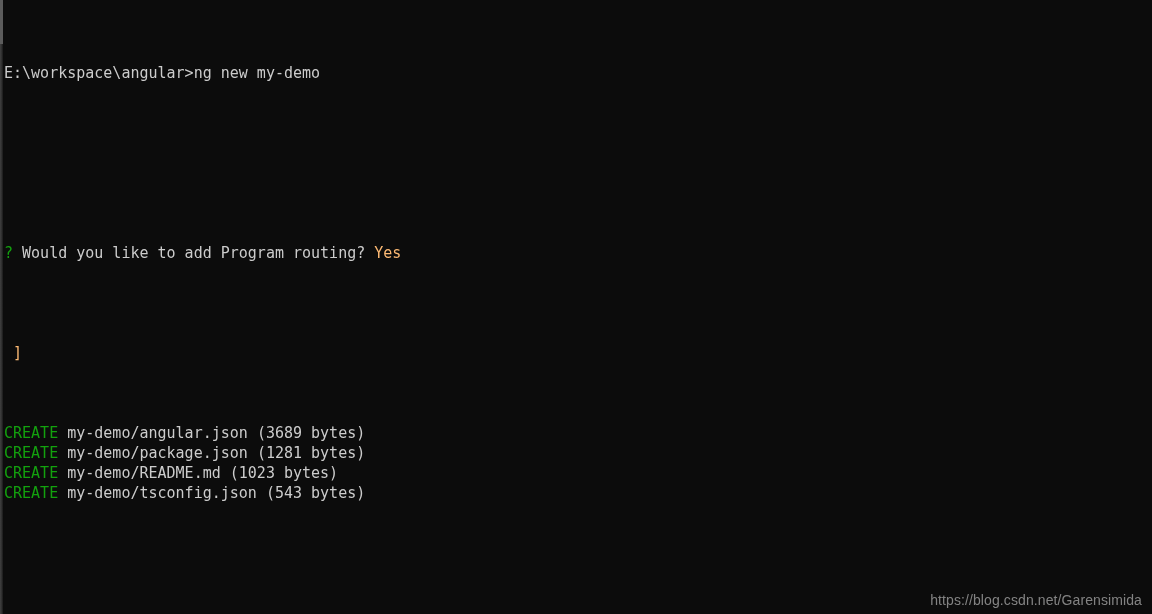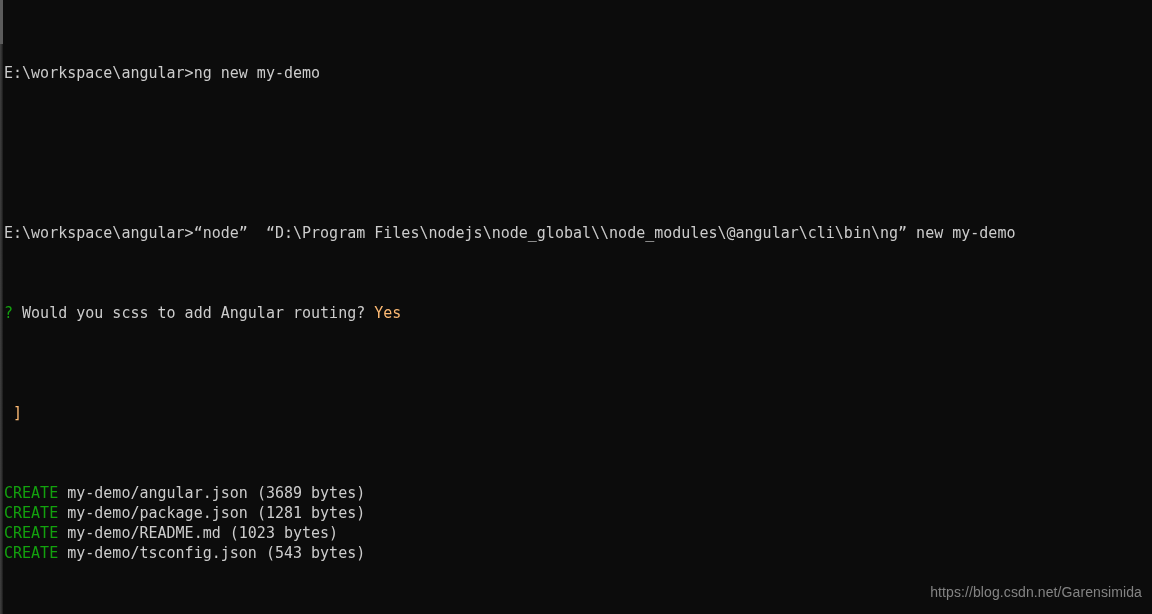--- a/index.html
+++ b/index.html
@@ -51,21 +51,21 @@
     display: block;
   }
   .c-default { color: #cccccc; }
   .c-green   { color: #13a10e; }
   .c-blue    { color: #fdba74; }
   .blank { height: 20px; display: block; }
 
   #watermark {
     position: absolute;
     right: 10px;
-    bottom: 12px;
+    bottom: 4px;
     color: #8e8e8e;
     font-family: "Liberation Sans", sans-serif;
     font-size: 14px;
     letter-spacing: 0.1px;
     z-index: 10;
     opacity: 0.92;
     pointer-events: none;
   }
 </style>
 </head>
@@ -76,23 +76,22 @@
   <div id="left-gutter">
     <div class="thumb"></div>
   </div>
 
   <div id="screen">
 
     <div class="line"><span class="c-default">E:\workspace\angular&gt;</span><span class="c-default">ng new my-demo</span></div>
 
     <div class="blank"></div>
 
-    <div class="line"><span class="c-default">E:\workspace\angular&gt;</span><span class="c-default">“node”  “D:\Program Files\nodejs\node_global\\node_modules\@angular\cli\bin\ng” new my-demo</span></div>
 
-    <div class="line"><span class="c-green">?</span><span class="c-default"> Would you scss to add Angular routing? </span><span class="c-blue">Yes</span></div>
+    <div class="line"><span class="c-green">?</span><span class="c-default"> Would you like to add Program routing? </span><span class="c-blue">Yes</span></div>
 
 
     <div class="line"><span class="c-default"> </span><span class="c-blue">]</span></div>
 
     <div id="file-list"><div class="line"><span class="c-green">CREATE</span> <span class="c-default">my-demo/angular.json</span> <span class="c-default">(3689 bytes)</span></div><div class="line"><span class="c-green">CREATE</span> <span class="c-default">my-demo/package.json</span> <span class="c-default">(1281 bytes)</span></div><div class="line"><span class="c-green">CREATE</span> <span class="c-default">my-demo/README.md</span> <span class="c-default">(1023 bytes)</span></div><div class="line"><span class="c-green">CREATE</span> <span class="c-default">my-demo/tsconfig.json</span> <span class="c-default">(543 bytes)</span></div></div>
 
   </div>
 
   <div id="watermark">https://blog.csdn.net/Garensimida</div>
 

